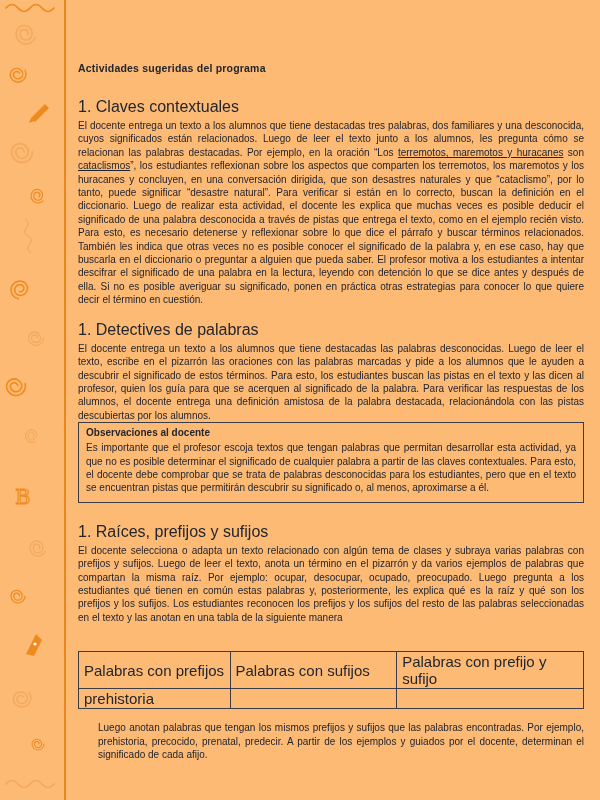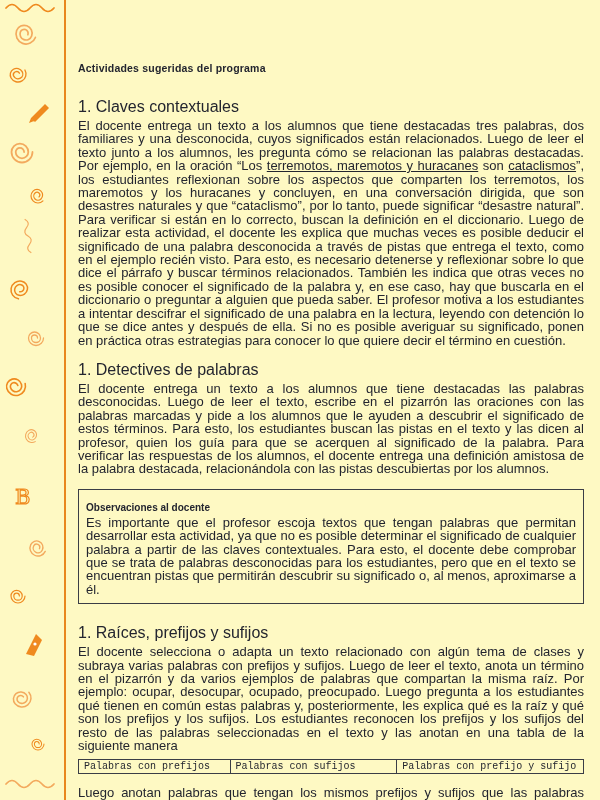--- a/index.html
+++ b/index.html
@@ -4,59 +4,57 @@
 <style>
   * { margin:0; padding:0; box-sizing:border-box; }
   html,body { background:#ffffff; }
   body {
     width:600px; height:800px;
     font-family:"Liberation Sans", sans-serif;
     color:#23252f;
     position:relative;
     overflow:hidden;
   }
-  .page { position:relative; width:600px; height:800px; background:#fef9c3; }
+  .page { position:relative; width:600px; height:800px; background:#fdba74; }
 
   
   .margin-art {
     position:absolute; left:0; top:0; width:66px; height:800px;
     border-right:2px solid #e8871e;
   }
   .margin-art svg { display:block; }
 
   
   .content {
     position:absolute; left:78px; top:62px; width:506px;
   }
   .doc-title { font-size:10.5px; font-weight:bold; margin-bottom:24px; letter-spacing:.2px; }
   .sec-heading { font-size:16px; font-weight:normal; margin-top:14px; margin-bottom:3px; }
-  .para { font-size:13px; line-height:13.4px; text-align:justify; }
+  .para { font-size:10px; line-height:13.4px; text-align:justify; }
   .u { text-decoration:underline; }
 
   .note-box {
     border:1px solid #3b3d46;
-    padding:12px 7px 7px 7px;
-    margin-top:13px;
+    padding:4px 7px 7px 7px;
   }
   .note-box .box-heading { font-size:10px; font-weight:bold; margin-bottom:3px; }
 
   table.affix {
-    width:100%; border-collapse:collapse; margin-top:7px; margin-bottom:4px;
-    font-size:10px;
-    font-family:Liberation Mono, monospace;
+    width:100%; border-collapse:collapse; margin-top:27px; margin-bottom:4px;
+    font-size:15px;
   }
   table.affix th, table.affix td {
     border:1px solid #3b3d46;
     font-weight:normal; text-align:left;
     padding:1px 5px; height:14px;
   }
   table.affix col.c1 { width:30%; }
   table.affix col.c2 { width:33%; }
   table.affix col.c3 { width:37%; }
-  .closing { margin-top:12px; }
+  .closing { margin-top:12px;margin-left:20px; }
 </style>
 </head>
 <body>
 
 <div class="page">
 
   <aside class="margin-art">
     <svg width="66" height="800" viewBox="0 0 66 800">
       <defs>
         <g id="sp">
@@ -159,19 +157,24 @@
           <col class="c3">
         </colgroup>
       <thead>
         <tr>
           <th>Palabras con prefijos</th>
           <th>Palabras con sufijos</th>
           <th>Palabras con prefijo y sufijo</th>
         </tr>
       </thead>
       <tbody>
+        <tr>
+          <td>prehistoria</td>
+          <td></td>
+          <td></td>
+        </tr>
       </tbody>
     </table>
 
     <p class="para closing">Luego anotan palabras que tengan los mismos prefijos y sufijos que las palabras encontradas. Por ejemplo, prehistoria, precocido, prenatal, predecir. A partir de los ejemplos y guiados por el docente, determinan el significado de cada afijo.</p>
 
   </main>
 </div>
 
 </body></html>

